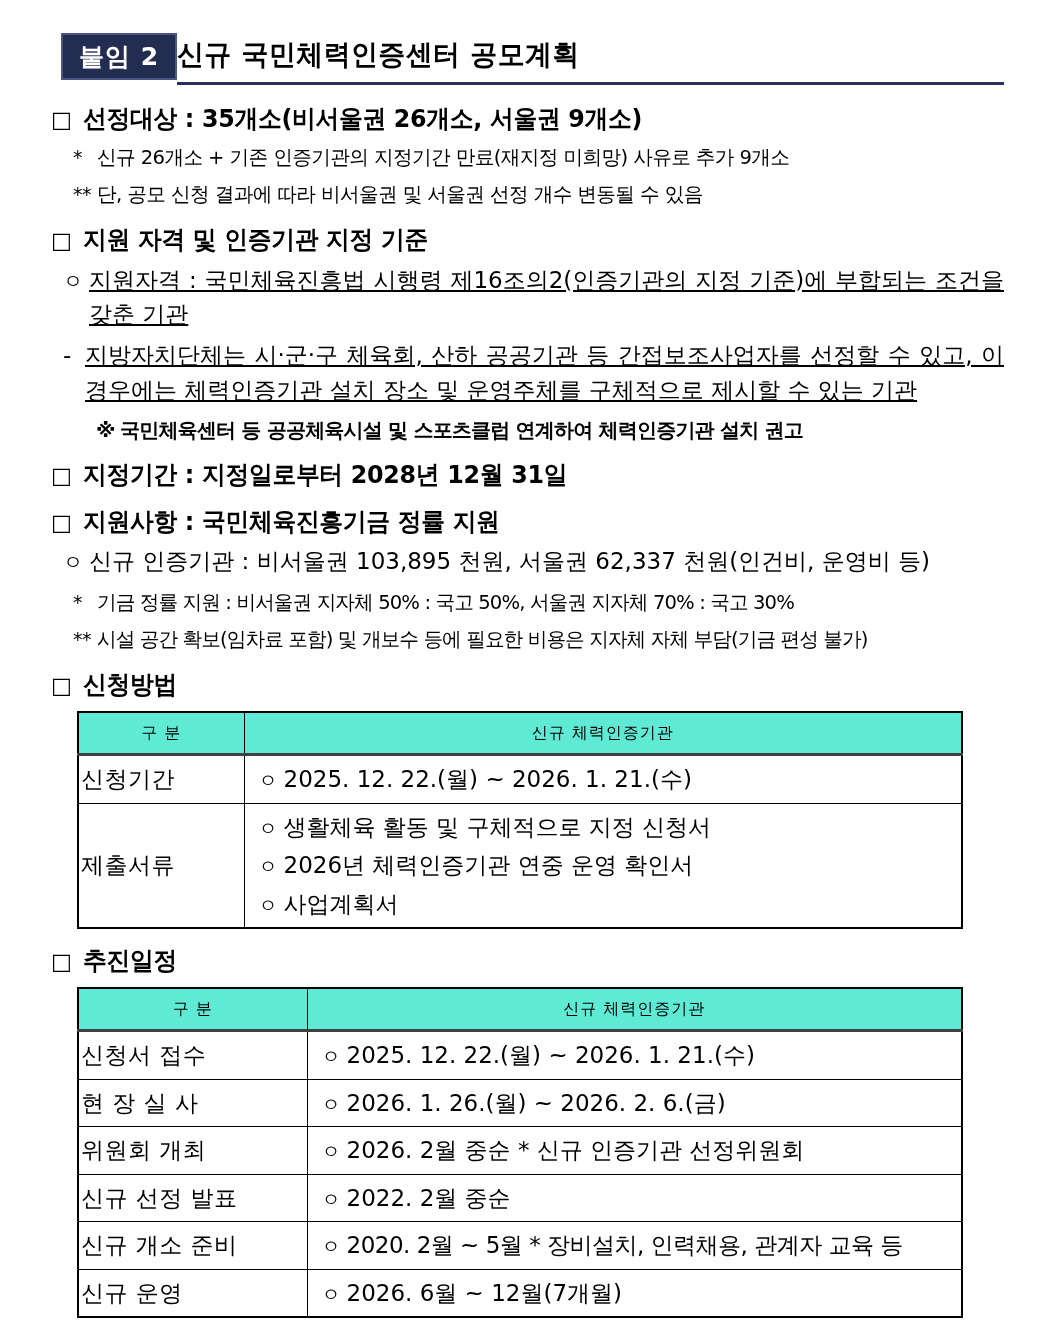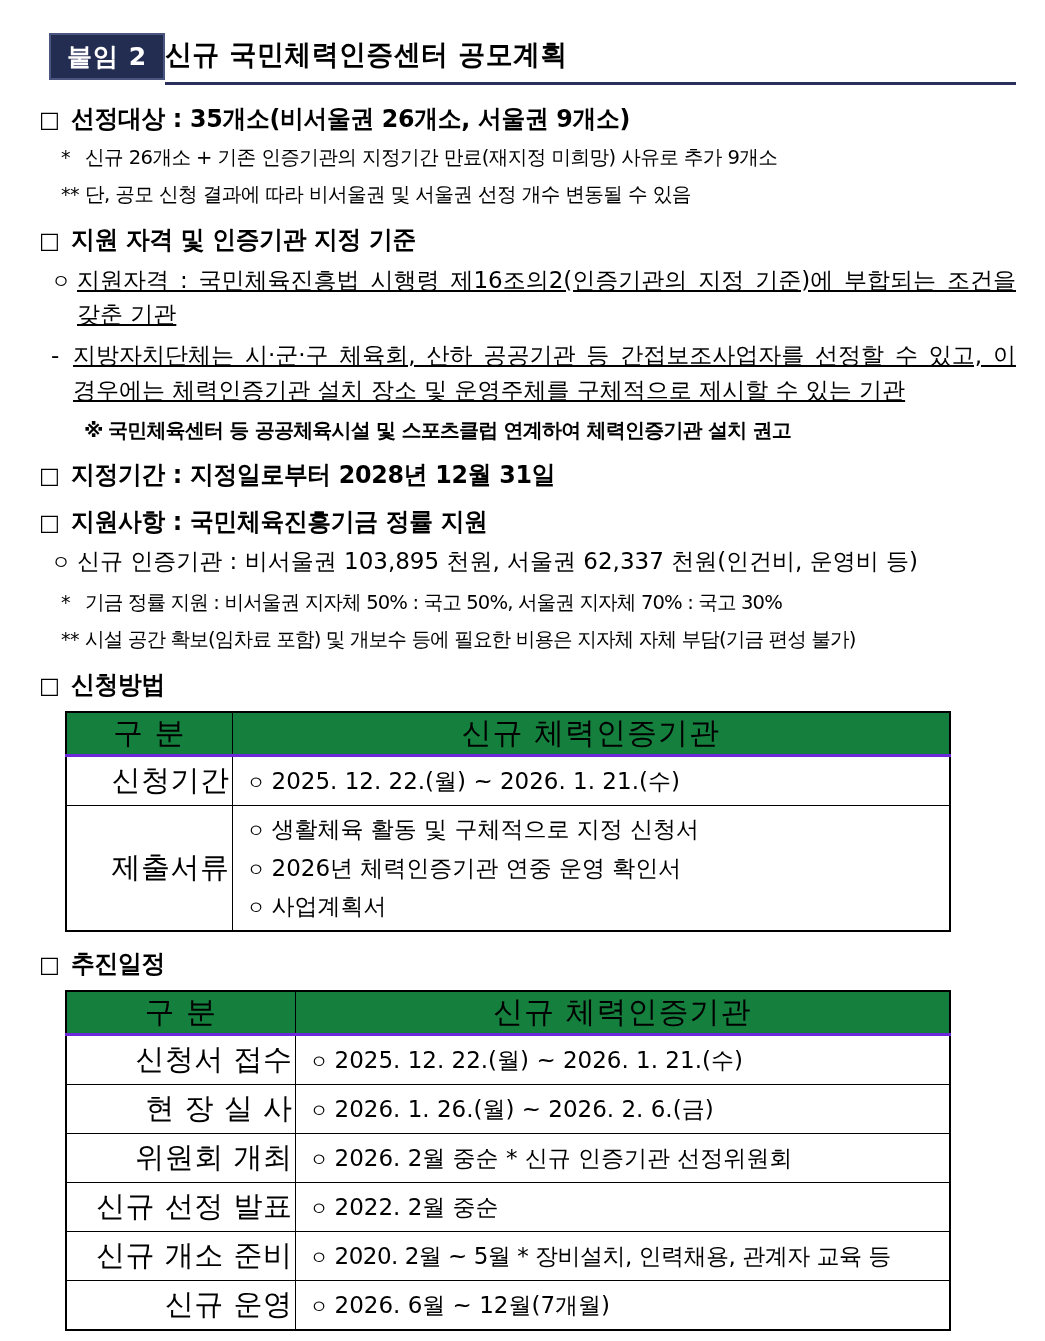--- a/index.html
+++ b/index.html
@@ -13,21 +13,21 @@
     height: 1341px;
     font-family: "DejaVu Sans", "Liberation Sans", sans-serif;
     color: #000000;
     -webkit-font-smoothing: none;
   }
   .page {
     position: relative;
     width: 1045px;
     height: 971px;
     box-sizing: border-box;
-    padding: 0 29px;
+    padding: 0 41px;
   }
 
   
   .doc-header {
     position: relative;
     display: flex;
     align-items: flex-start;
     padding-top: 33px;
     margin-left: 20px;
   }
@@ -139,30 +139,30 @@
     border-bottom: 2px solid #000;
     border-left: 2px solid #000;
     border-right: 2px solid #000;
   }
   .tbl th, .tbl td {
     border: 1px solid #000;
     padding: 0;
     vertical-align: middle;
   }
   .tbl thead th {
-    background: #15803d;
-    font-size: 30px;
+    background: #5eead4;
+    font-size: 16px;
     font-weight: 400;
     height: 40px;
-    border-bottom: 3px solid #6d28d9;
+    border-bottom: 3px solid #404040;
     letter-spacing: 1px;
   }
   .tbl .c-label {
-    text-align: right;
-    font-size: 29px;
+    text-align: left;
+    font-size: 23px;
     letter-spacing: 0.5px;
     padding: 4px 2px;
     margin-left: 14px;
   }
   .tbl .c-value {
     text-align: left;
     font-size: 23px;
     padding: 4px 6px 4px 14px;
   }
   .tbl .c-value .row-line {

